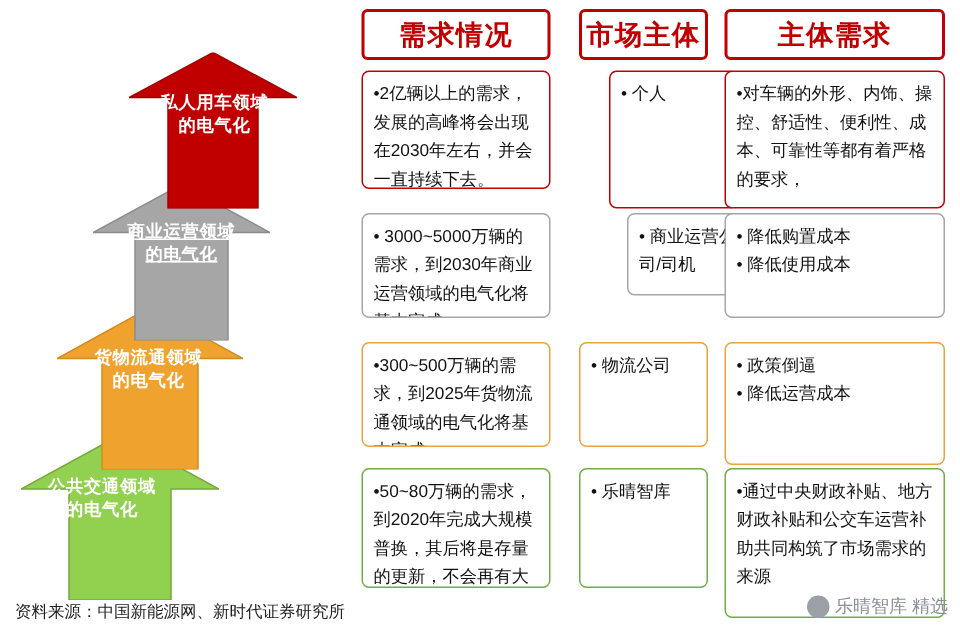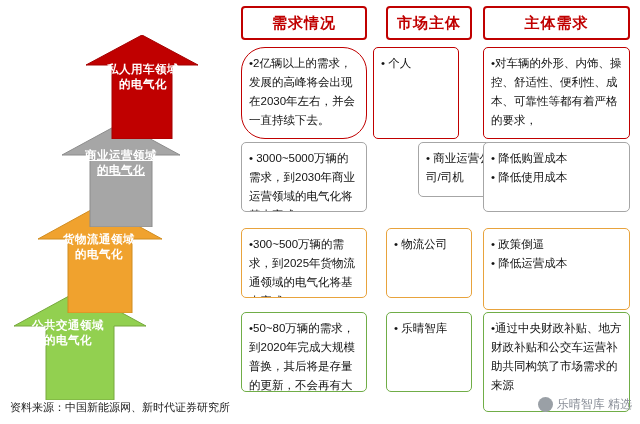--- a/index.html
+++ b/index.html
@@ -14,21 +14,21 @@
 
   
   .hdr{
     position:absolute;
     box-sizing:border-box;
     border:2px solid;
     border-radius:4px;
     background:#ffffff;
     color:#c00000;
     font-weight:bold;
-    font-size:15px;
+    font-size:18px;
     letter-spacing:1px;
     display:flex;align-items:center;justify-content:center;
     height:34px;
   }
   #hdr-demand{left:241px;top:6px;width:126px;border-color:#c00000;}
   #hdr-subject{left:386px;top:6px;width:86px;border-color:#c00000;}
   #hdr-subject-demand{left:483px;top:6px;width:147px;border-color:#c00000;}
 
   
   .arrow{position:absolute;}
@@ -109,22 +109,22 @@
   </div>
   <div class="arrow-label" style="left:82px;top:148px;text-decoration:underline;">商业运营领域的电气化</div>
 
   <div class="arrow" style="left:86px;top:35px;">
     <svg width="112" height="104" viewBox="0 0 112 104">
       <polygon points="56,0 112,30 86,30 86,104 26,104 26,30 0,30" fill="#c00000" stroke="#a30000" stroke-width="1"></polygon>
     </svg>
   </div>
   <div class="arrow-label" style="left:104px;top:62px;">私人用车领域的电气化</div>
 
-  <div class="cell c-red" style="left:241px;top:47px;width:126px;height:92px;border-radius:24px;">•2亿辆以上的需求，发展的高峰将会出现在2030年左右，并会一直持续下去。</div>
-  <div class="cell c-red" style="left:373px;top:47px;width:86px;height:92px;">• 个人</div>
+  <div class="cell c-red" style="left:241px;top:47px;width:126px;height:79px;">•2亿辆以上的需求，发展的高峰将会出现在2030年左右，并会一直持续下去。</div>
+  <div class="cell c-red" style="left:406px;top:47px;width:86px;height:92px;">• 个人</div>
   <div class="cell c-red" style="left:483px;top:47px;width:147px;height:92px;">•对车辆的外形、内饰、操控、舒适性、便利性、成本、可靠性等都有着严格的要求，</div>
 
   <div class="cell c-gray" style="left:241px;top:142px;width:126px;height:70px;">• 3000~5000万辆的需求，到2030年商业运营领域的电气化将基本完成</div>
   <div class="cell c-gray" style="left:386px;top:142px;width:86px;height:55px;margin-left:32px;">• 商业运营公司/司机</div>
   <div class="cell c-gray" style="left:483px;top:142px;width:147px;height:70px;white-space:pre-line;">• 降低购置成本
 • 降低使用成本</div>
 
   <div class="cell c-orange" style="left:241px;top:228px;width:126px;height:70px;">•300~500万辆的需求，到2025年货物流通领域的电气化将基本完成。</div>
   <div class="cell c-orange" style="left:386px;top:228px;width:86px;height:70px;">• 物流公司</div>
   <div class="cell c-orange" style="left:483px;top:228px;width:147px;height:82px;white-space:pre-line;">• 政策倒逼

